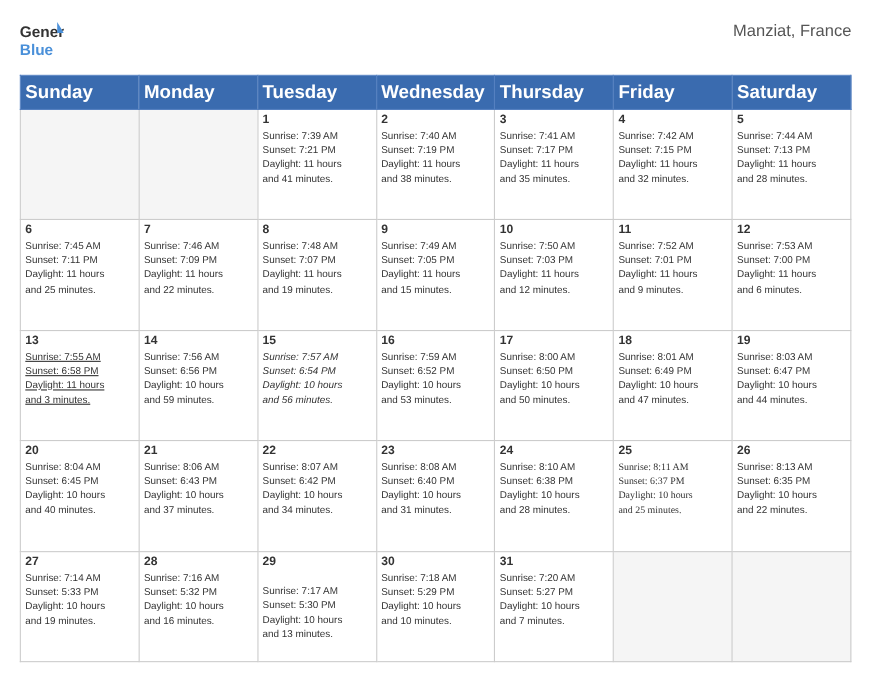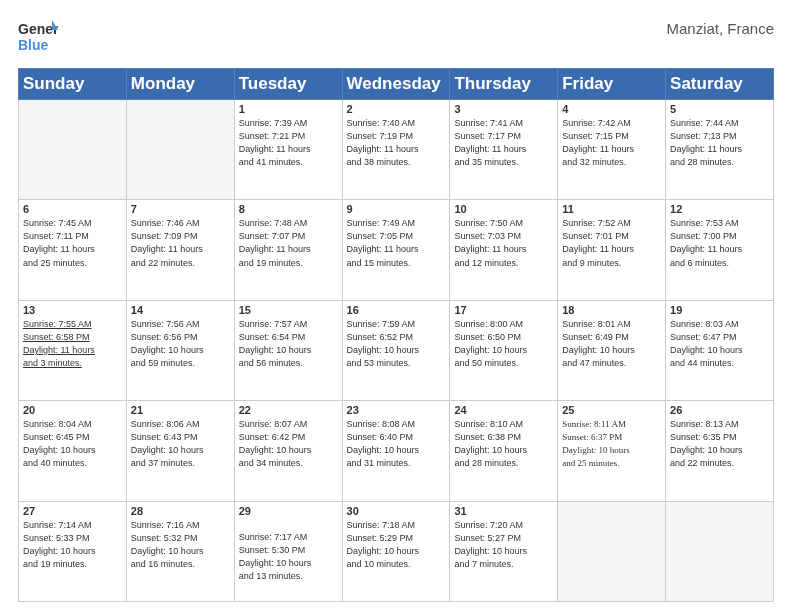--- a/index.html
+++ b/index.html
@@ -215,21 +215,21 @@
           </td>
           <td>
             <span class="day-number">14</span>
             <div class="day-info" style="white-space: pre-line;">Sunrise: 7:56 AM
 Sunset: 6:56 PM
 Daylight: 10 hours
 and 59 minutes.</div>
           </td>
           <td>
             <span class="day-number">15</span>
-            <div class="day-info" style="white-space: pre-line;">Sunrise: 7:57 AM
+            <div class="day-info" style="white-space: pre-line; font-style: italic;">Sunrise: 7:57 AM
 Sunset: 6:54 PM
 Daylight: 10 hours
 and 56 minutes.</div>
           </td>
           <td>
             <span class="day-number">16</span>
             <div class="day-info" style="white-space: pre-line;">Sunrise: 7:59 AM
 Sunset: 6:52 PM
 Daylight: 10 hours
 and 53 minutes.</div>

